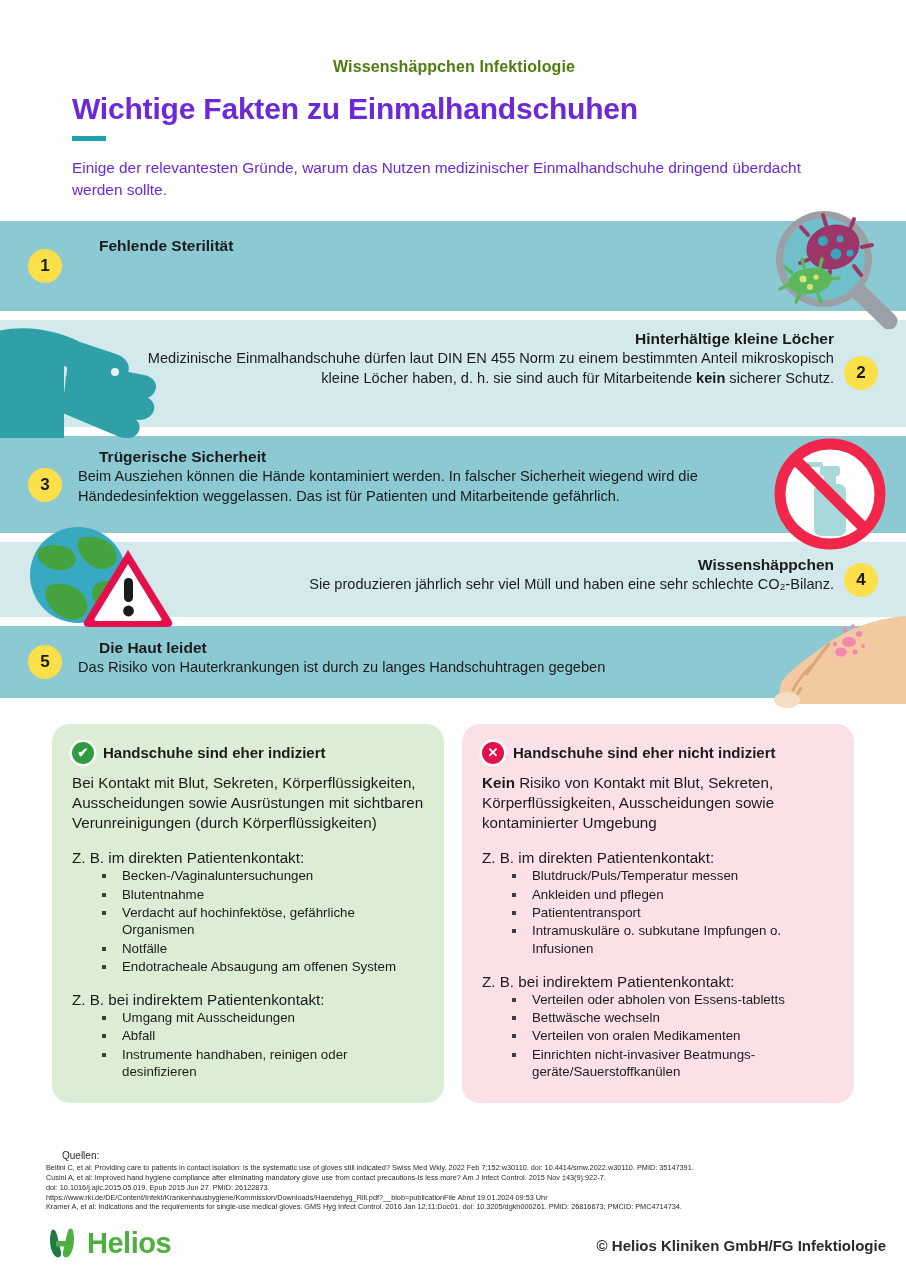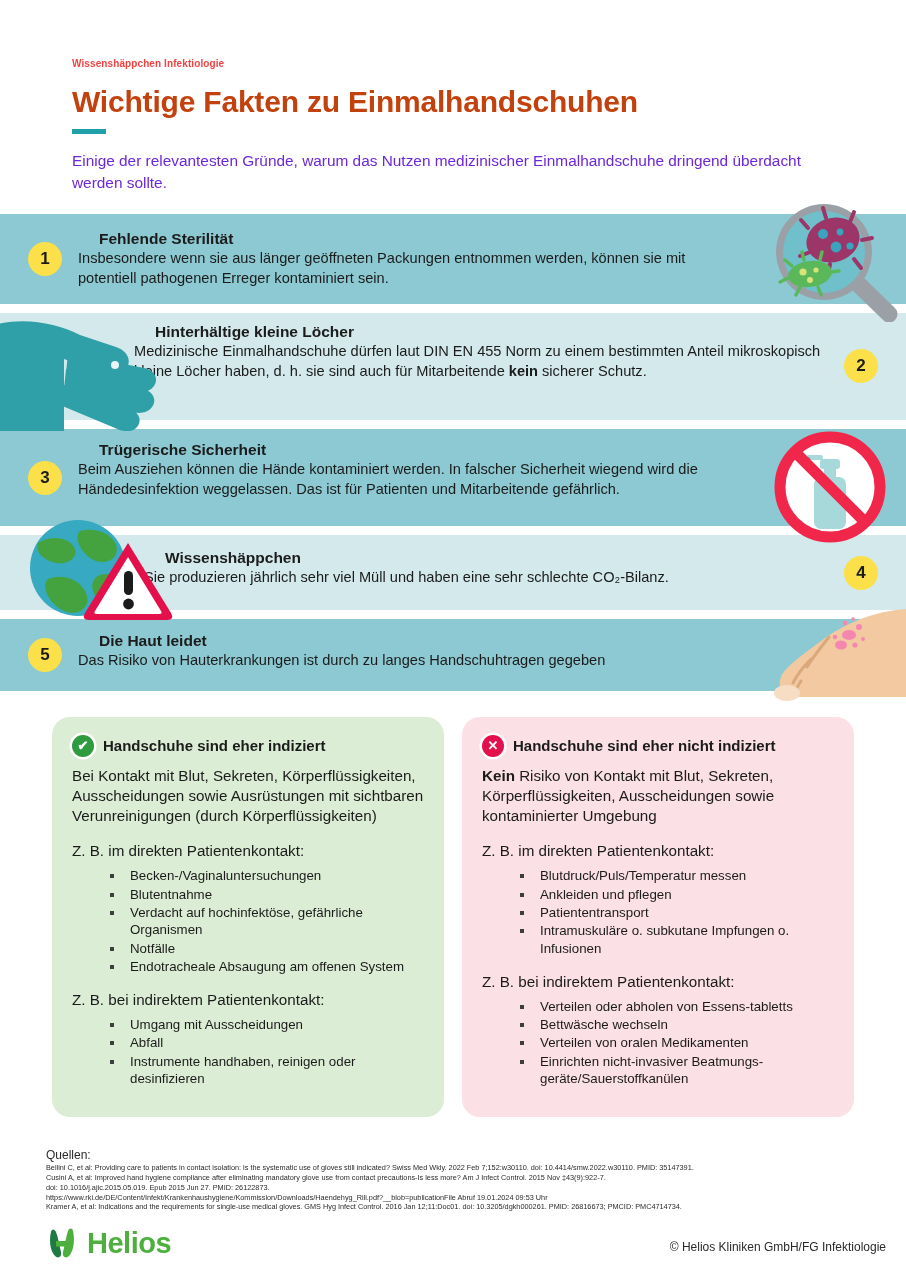--- a/index.html
+++ b/index.html
@@ -8,41 +8,41 @@
     background:#ffffff;
     font-family:"Liberation Sans", sans-serif;
     color:#1b1b1b;
     overflow:hidden;
     position:relative;
   }
   .page{position:relative;width:906px;height:1280px;}
 
   
   .header{padding:58px 70px 0 72px;}
-  .kicker{font-size:10px;font-weight:bold;letter-spacing:.1px;color:#ef4444;}
-  .title{font-size:30px;font-weight:bold;color:#c2410c;margin-top:16px;letter-spacing:-.2px;}
+  .kicker{font-size:16px;font-weight:bold;letter-spacing:.1px;color:#4d7c0f;text-align:center;}
+  .title{font-size:30px;font-weight:bold;color:#6d28d9;margin-top:16px;letter-spacing:-.2px;}
   .rule{width:34px;height:5px;background:#20a0a8;margin-top:10px;}
   .intro{font-size:15.4px;line-height:1.42;margin-top:16px;color:#6d28d9;max-width:790px;}
 
   
   .bands{position:relative;margin-top:20px;}
   .band{position:relative;width:906px;box-sizing:border-box;}
   .band.dark{background:#8cc9d2;}
   .band.light{background:#d3e9ec;}
   .band-inner{position:relative;z-index:3;}
 
   .badge{
     position:absolute;width:34px;height:34px;border-radius:50%;
     background:#fbe04a;color:#1b1b1b;font-weight:bold;font-size:17px;
     display:flex;align-items:center;justify-content:center;z-index:6;
   }
   .b-title{font-weight:bold;font-size:15.5px;margin-bottom:1px;margin-left:21px;}
   .b-text{font-size:14.6px;line-height:1.37;}
   .b-text b{font-weight:bold;}
-  .right{text-align:left;}
+  .right{text-align:right;}
 
   
   #band1{height:90px;}
   #band1 .badge{left:28px;top:28px;}
   #band1 .txt{position:absolute;left:78px;top:16px;width:640px;}
 
   
   #band2{height:107px;}
   #band2 .badge{right:28px;top:36px;}
   #band2 .txt{position:absolute;right:72px;top:10px;width:700px;}
@@ -74,33 +74,33 @@
   .card.neg{background:#fbe0e6;}
   .card-head{display:flex;align-items:center;gap:9px;margin-bottom:9px;}
   .cicon{width:22px;height:22px;border-radius:50%;display:flex;align-items:center;justify-content:center;
          color:#fff;font-size:13px;font-weight:bold;flex:none;box-shadow:0 0 0 2.5px #fff;}
   .cicon.ok{background:#2e9b3f;}
   .cicon.no{background:#e3104c;}
   .card-title{font-size:15px;font-weight:bold;color:#1b1b1b;}
   .card-lead{font-size:15.2px;line-height:1.33;margin-bottom:6px;}
   .card-lead b{font-weight:bold;}
   .sub{font-size:15.2px;margin-top:16px;margin-bottom:1px;}
-  ul.items{list-style:none;margin:8px;padding:0 0 0 26px;}
+  ul.items{list-style:none;margin:0;padding:0 0 0 26px;}
   ul.items li{position:relative;font-size:13.3px;line-height:1.30;padding-left:24px;margin:0 0 1px 0;}
   ul.items li:before{content:"";position:absolute;left:4px;top:7px;width:4px;height:4px;background:#3d3d3d;}
 
   
   .footer{position:absolute;left:0;bottom:0;width:906px;}
   .sources{padding:0 40px 0 46px;}
-  .sources .q{font-size:12px;color:#2a2a2a;line-height:1.0;margin-bottom:2px;}
+  .sources .q{font-size:10px;color:#2a2a2a;line-height:1.0;margin-bottom:2px;margin-left:16px;}
   .sources .s{font-size:7.3px;color:#2a2a2a;line-height:1.33;white-space:nowrap;}
   .footbar{display:flex;align-items:flex-end;justify-content:space-between;padding:14px 20px 20px 46px;}
   .logo{display:flex;align-items:center;gap:7px;}
   .logo-word{font-size:29px;font-weight:bold;color:#4caf3e;letter-spacing:-.5px;}
-  .copy{font-size:12px;color:#2a2a2a;padding-bottom:6px;}
+  .copy{font-size:15px;color:#2a2a2a;padding-bottom:6px;font-weight:bold;}
 </style>
 </head>
 <body>
 
 <div class="page">
 
   <div class="header">
     <div class="kicker">Wissenshäppchen Infektiologie</div>
     <div class="title">Wichtige Fakten zu Einmalhandschuhen</div>
     <div class="rule"></div>
@@ -147,21 +147,20 @@
         <g fill="#d9e37a">
           <circle cx="45" cy="70" r="3.6"></circle>
             <circle cx="58" cy="68" r="2.6"></circle>
             <circle cx="52" cy="78" r="3"></circle>
         </g>
       </svg>
       <div class="band-inner">
         <div class="badge">1</div>
         <div class="txt">
           <div class="b-title">Fehlende Sterilität</div>
-          <div class="b-text">Insbesondere wenn sie aus länger geöffneten Packungen entnommen werden, können sie mit potentiell pathogenen Erreger kontaminiert sein.</div>
         </div>
       </div>
     </div>
 
     <div class="gap"></div>
 
     <div class="band light" id="band2">
       <svg class="art" style="left:-6px;top:0px;" width="185" height="118" viewBox="0 0 185 118">
         <g fill="#2fa0a8">
           <path d="M0 12 C30 4 62 10 86 22 L122 34 C134 38 138 48 132 56 C127 63 117 64 108 60 L70 46 L70 118 L0 118 Z"></path>

